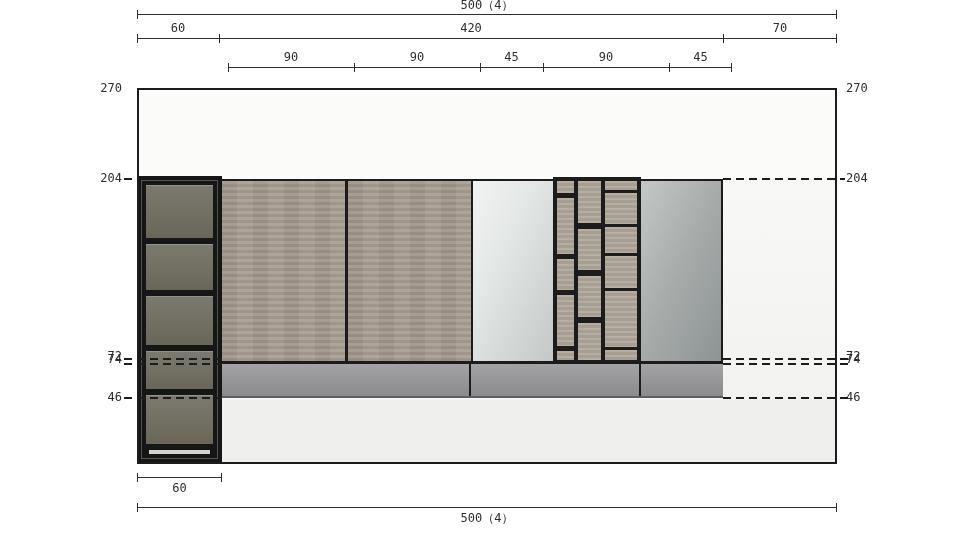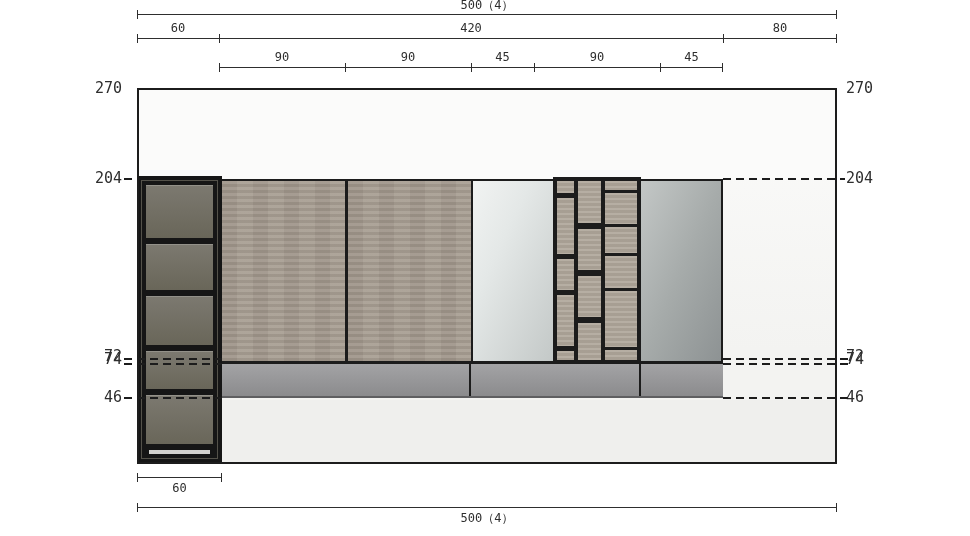--- a/index.html
+++ b/index.html
@@ -2,21 +2,21 @@
 <html style="--line: #1c1c1c; --dim: #2e2e2e; --wall: #f3f3f1; --wall-upper: #fbfbfa; --floor: #efefed; --wood: #a49a8e; --wood-light: #b0a79b; --mirror-a: #e4e8e7; --mirror-b: #c3c8c7; --panel-a: #c3c7c6; --panel-b: #8d9293; --cabinet-frame: #161616; --cabinet-panel-a: #7c7970; --cabinet-panel-b: #696659; --band-a: #a3a3a5; --band-b: #8b8b8d; --toe: #d3d2cf;"><head>
 <meta charset="utf-8">
 <style>
   html,body{margin:0;padding:0;background:#ffffff;}
   .stage{position:relative;width:970px;height:536px;background:#fff;overflow:hidden;
          font-family:"DejaVu Sans Mono","Liberation Mono",monospace;}
   
   .dline{position:absolute;height:1px;background:var(--dim);}
   .tick{position:absolute;width:1px;height:9px;top:-4px;background:var(--dim);}
   .dlabel{position:absolute;font-size:12px;line-height:13px;color:var(--dim);text-align:center;white-space:nowrap;}
-  .slabel{position:absolute;font-size:15px;line-height:13px;color:var(--dim);white-space:nowrap;}
+  .slabel{position:absolute;font-size:12px;line-height:13px;color:var(--dim);white-space:nowrap;}
   .slabel.right-edge{text-align:right;}
   
   .frame{position:absolute;left:137px;top:88px;width:700px;height:376px;box-sizing:border-box;
          border:2px solid var(--line);z-index:5;pointer-events:none;}
   .interior{position:absolute;left:139px;top:90px;width:696px;height:372px;
             background:linear-gradient(180deg,var(--wall-upper) 0%,var(--wall) 70%);z-index:0;}
   .wall-upper{position:absolute;left:139px;top:90px;width:696px;height:89px;background:var(--wall-upper);z-index:1;}
   .floor-strip{position:absolute;left:139px;top:400px;width:696px;height:62px;background:var(--floor);z-index:1;}
   .panel{position:absolute;top:179px;height:185px;box-sizing:border-box;border-top:2px solid var(--line);z-index:2;}
   .wood{background-color:var(--wood);
@@ -59,24 +59,24 @@
     <span class="dlabel" style="left:0;width:700px;top:-15px;">500（4）</span>
   </div>
 
   <div class="dline" style="left:137px;top:38px;width:700px;">
     <i class="tick" style="left:0;"></i>
     <i class="tick" style="left:82px;"></i>
     <i class="tick" style="left:586px;"></i>
     <i class="tick" style="left:699px;"></i>
     <span class="dlabel" style="left:0;width:82px;top:-16px;">60</span>
     <span class="dlabel" style="left:82px;width:504px;top:-16px;">420</span>
-    <span class="dlabel" style="left:586px;width:114px;top:-16px;">80</span>
+    <span class="dlabel" style="left:586px;width:114px;top:-16px;">70</span>
   </div>
 
-  <div class="dline" style="left:219px;top:67px;width:504px;">
+  <div class="dline" style="left:228px;top:67px;width:504px;">
     <i class="tick" style="left:0;"></i>
     <i class="tick" style="left:126px;"></i>
     <i class="tick" style="left:252px;"></i>
     <i class="tick" style="left:315px;"></i>
     <i class="tick" style="left:441px;"></i>
     <i class="tick" style="left:503px;"></i>
     <span class="dlabel" style="left:0;width:126px;top:-16px;">90</span>
     <span class="dlabel" style="left:126px;width:126px;top:-16px;">90</span>
     <span class="dlabel" style="left:252px;width:63px;top:-16px;">45</span>
     <span class="dlabel" style="left:315px;width:126px;top:-16px;">90</span>

